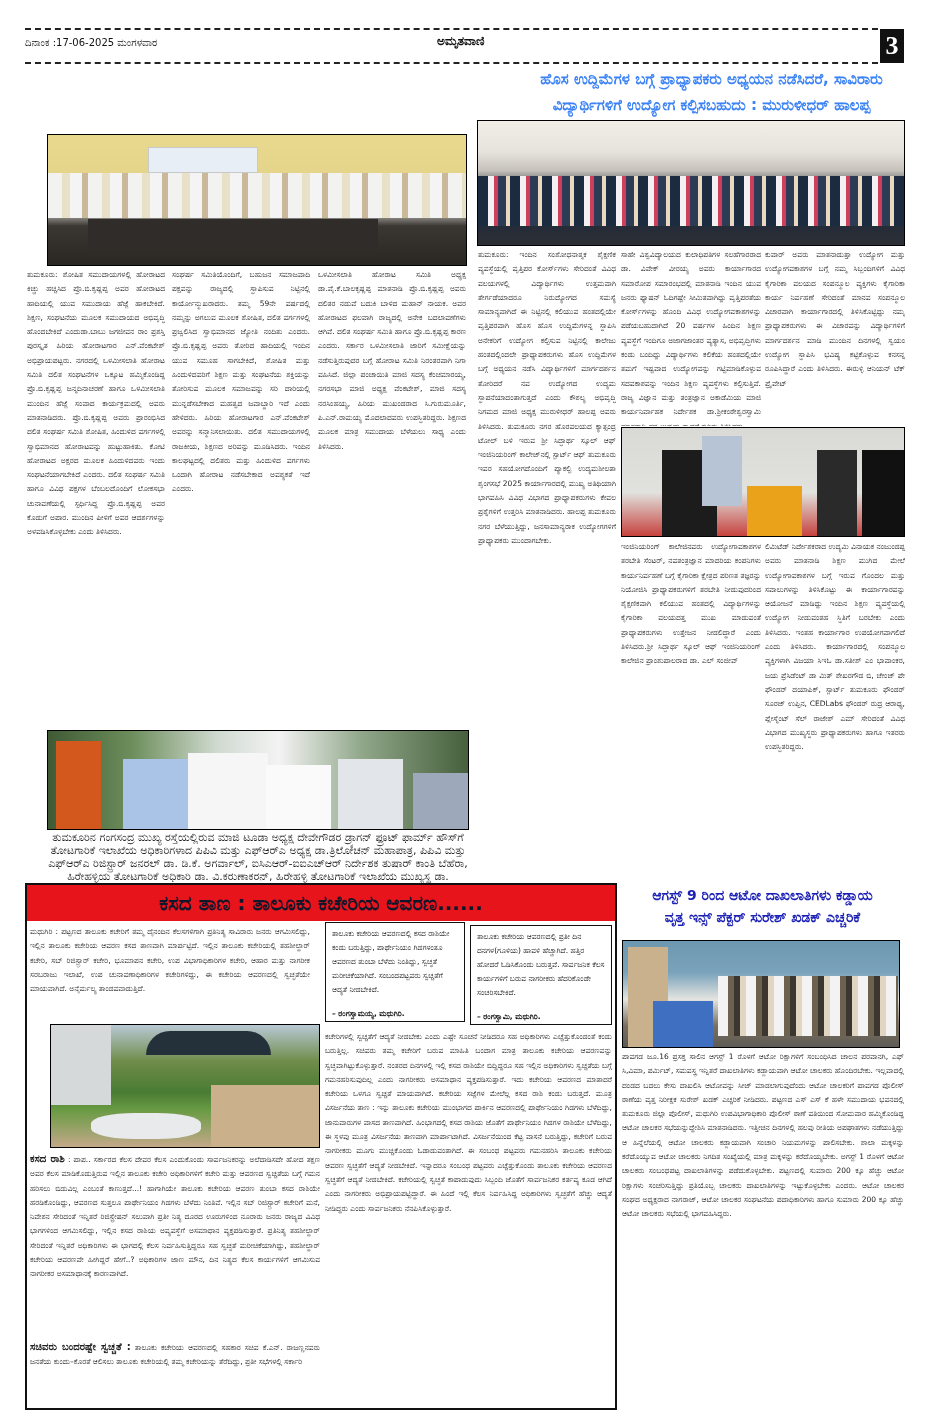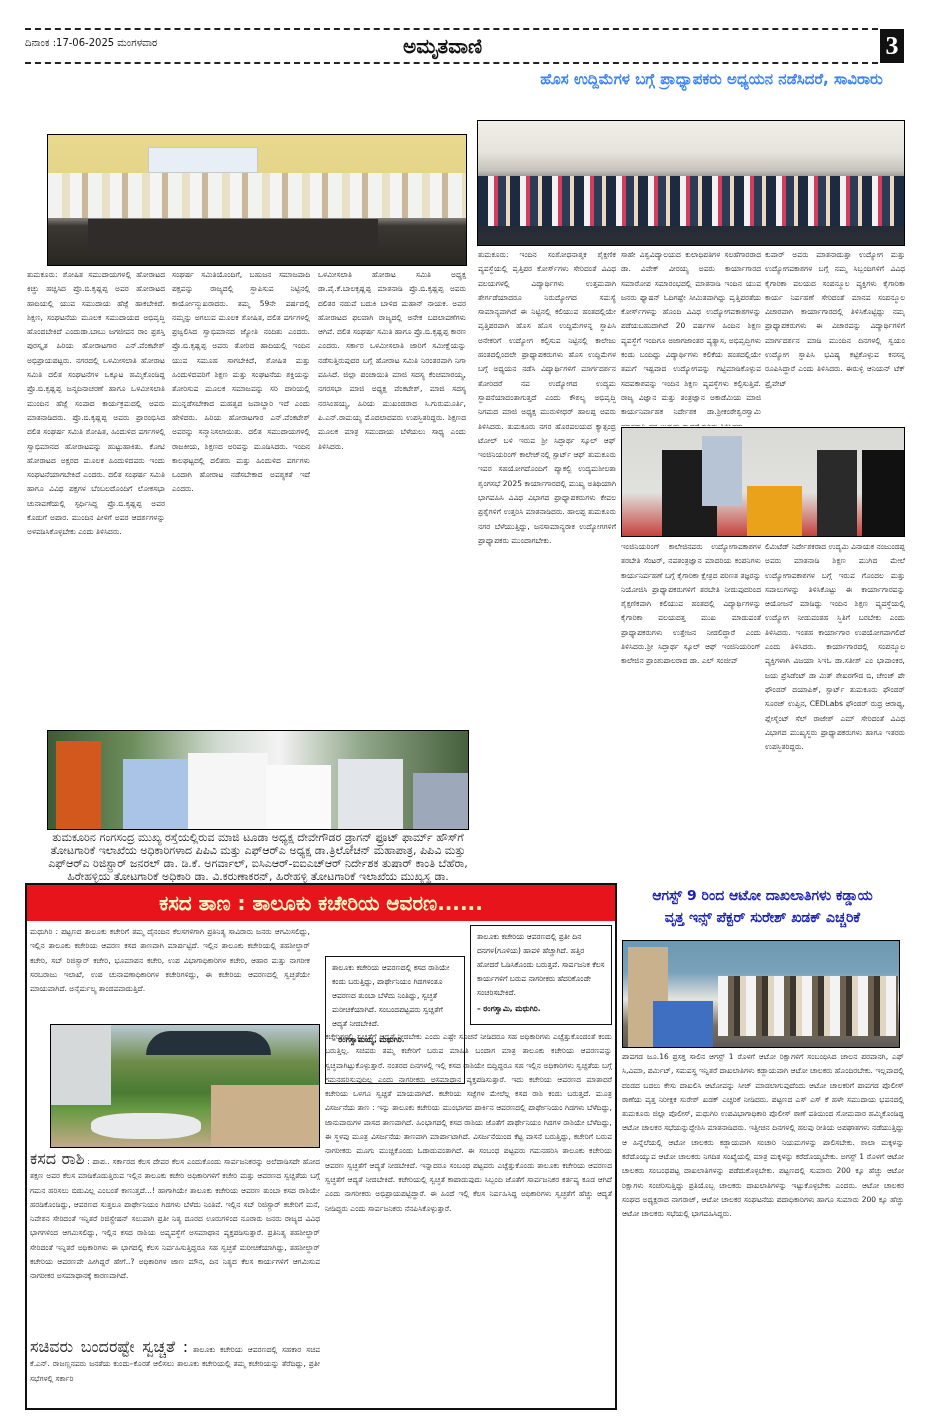--- a/index.html
+++ b/index.html
@@ -1,48 +1,49 @@
 <!DOCTYPE html>
 <html><head>
 <meta charset="utf-8">
 <style>
 *{box-sizing:border-box;margin:0;padding:0}
 body{width:945px;height:1418px;background:#fff;font-family:"DejaVu Sans",sans-serif;color:#111;position:relative;overflow:hidden}
 .dash{position:absolute;left:25px;width:853px;border-top:2px dashed #222}
 .masthead{position:absolute;left:25px;top:34px;width:920px;height:22px}
 .date{position:absolute;left:0;top:3px;font-size:10px;font-weight:normal}
-.paper{position:absolute;left:378px;top:0;font-size:20px;font-weight:bold}
+.paper{position:absolute;left:412px;top:0;font-size:12px;font-weight:bold}
 .pageno{position:absolute;left:880px;top:29px;width:24px;height:34px;background:#111;color:#fff;font:bold 26px "Liberation Serif",serif;text-align:center;line-height:34px}
 .hl{position:absolute;text-align:center;font-weight:bold;font-size:16px;line-height:26px}
 .blue{color:#1a1fb5}.red{color:#3b82f6}
 .photo{position:absolute;border:1.5px solid #000;overflow:hidden}
 .col{position:absolute;font-size:7.5px;line-height:14.3px;text-align:justify;color:#222;overflow:hidden}
 .cap{position:absolute;font-size:11px;line-height:13px;text-align:center;color:#222;overflow:hidden}
 .box{position:absolute;border:2px solid #111}
-.redbar{position:absolute;background:#e8141c;color:#fef9c3;font-weight:bold;font-size:20px;text-align:center;line-height:36px}
+.redbar{position:absolute;background:#e8141c;color:#0f172a;font-weight:bold;font-size:20px;text-align:center;line-height:36px}
 .quote{position:absolute;border:1.5px solid #111;padding:4px 6px;font-size:7.5px;line-height:14px;overflow:hidden}
-.sig{font-weight:bold;margin-top:2px}
-.subh{font-weight:normal;font-size:16px}
+.sig{font-weight:bold;margin-top:10px}
+.subh{font-weight:bold;font-size:10px}
 </style>
 </head>
 <body>
 
 <div class="dash" style="top:28px"></div>
 <div class="masthead">
   <span class="date">ದಿನಾಂಕ :17-06-2025 ಮಂಗಳವಾರ</span>
   <span class="paper">ಅಮೃತವಾಣಿ</span>
 </div>
 <div class="pageno">3</div>
 <div class="dash" style="top:62px"></div>
 
 <div class="hl blue" style="left:25px;top:66px;width:440px">
 </div>
 
 <div class="hl red" style="left:478px;top:66px;width:467px;font-size:15px">
   <div>ಹೊಸ ಉದ್ದಿಮೆಗಳ ಬಗ್ಗೆ ಪ್ರಾಧ್ಯಾಪಕರು ಅಧ್ಯಯನ ನಡೆಸಿದರೆ, ಸಾವಿರಾರು</div>
+  <div>ವಿದ್ಯಾರ್ಥಿಗಳಿಗೆ ಉದ್ಯೋಗ ಕಲ್ಪಿಸಬಹುದು : ಮುರುಳೀಧರ್ ಹಾಲಪ್ಪ</div>
 </div>
 
 <div class="photo" style="left:47px;top:134px;width:420px;height:132px;background:linear-gradient(180deg,#e8d98e 0%,#e3d48a 35%,#d9d2c7 36%,#f1efe9 55%,#3a3632 70%,#2a2622 100%)">
   <div style="position:absolute;left:100px;top:12px;width:110px;height:26px;background:#e7eef6;border:1px solid #c9c9c9"></div>
   <div style="position:absolute;left:0;right:0;top:38px;height:45px;background:repeating-linear-gradient(90deg,#f2f2f0 0 14px,#e8e1c8 14px 22px,#f4f4f4 22px 34px,#c9b99a 34px 40px)"></div>
   <div style="position:absolute;left:40px;top:84px;width:290px;height:30px;background:#2f2c2a"></div>
 </div>
 
 <div class="col" style="left:27px;top:268px;width:138px;height:443px">ತುಮಕೂರು: ಶೋಷಿತ ಸಮುದಾಯಗಳಲ್ಲಿ ಹೋರಾಟದ ಕಿಚ್ಚು ಹಚ್ಚಿಸಿದ ಪ್ರೊ.ಬಿ.ಕೃಷ್ಣಪ್ಪ ಅವರ ಹೋರಾಟದ ಹಾದಿಯಲ್ಲಿ ಯುವ ಸಮುದಾಯ ಹೆಜ್ಜೆ ಹಾಕಬೇಕಿದೆ. ಶಿಕ್ಷಣ, ಸಂಘಟನೆಯ ಮೂಲಕ ಸಮುದಾಯದ ಅಭಿವೃದ್ಧಿ ಹೊಂದಬೇಕಿದೆ ಎಂದುಡಾ.ಬಾಬು ಜಗಜೀವನ ರಾಂ ಪ್ರಶಸ್ತಿ ಪುರಸ್ಕೃತ ಹಿರಿಯ ಹೋರಾಟಗಾರ ಎನ್.ವೆಂಕಟೇಶ್ ಅಭಿಪ್ರಾಯಪಟ್ಟರು. ನಗರದಲ್ಲಿ ಒಳಮೀಸಲಾತಿ ಹೋರಾಟ ಸಮಿತಿ ದಲಿತ ಸಂಘಟನೆಗಳ ಒಕ್ಕೂಟ ಹಮ್ಮಿಕೊಂಡಿದ್ದ ಪ್ರೊ.ಬಿ.ಕೃಷ್ಣಪ್ಪ ಜನ್ಮದಿನಾಚರಣೆ ಹಾಗೂ ಒಳಮೀಸಲಾತಿ ಮುಂದಿನ ಹೆಜ್ಜೆ ಸಂವಾದ ಕಾರ್ಯಕ್ರಮದಲ್ಲಿ ಅವರು ಮಾತನಾಡಿದರು. ಪ್ರೊ.ಬಿ.ಕೃಷ್ಣಪ್ಪ ಅವರು ಪ್ರಾರಂಭಿಸಿದ ದಲಿತ ಸಂಘರ್ಷ ಸಮಿತಿ ಶೋಷಿತ, ಹಿಂದುಳಿದ ವರ್ಗಗಳಲ್ಲಿ ಸ್ವಾಭಿಮಾನದ ಹೋರಾಟವನ್ನು ಹುಟ್ಟುಹಾಕಿತು. ಕೋಟಿ ಹೋರಾಟದ ಅಕ್ಷರದ ಮೂಲಕ ಹಿಂದುಳಿದವರು ಇಂದು ಸಂಘಟನೆಯಾಗಬೇಕಿದೆ ಎಂದರು. ದಲಿತ ಸಂಘರ್ಷ ಸಮಿತಿ ಹಾಗೂ ವಿವಿಧ ಪಕ್ಷಗಳ ಬೆಂಬಲದೊಂದಿಗೆ ಲೋಕಸಭಾ ಚುನಾವಣೆಯಲ್ಲಿ ಸ್ಪರ್ಧಿಸಿದ್ದ ಪ್ರೊ.ಬಿ.ಕೃಷ್ಣಪ್ಪ ಅವರ ಕೊಡುಗೆ ಅಪಾರ. ಮುಂದಿನ ಪೀಳಿಗೆ ಅವರ ಆದರ್ಶಗಳನ್ನು ಅಳವಡಿಸಿಕೊಳ್ಳಬೇಕು ಎಂದು ತಿಳಿಸಿದರು.</div>
 <div class="col" style="left:172px;top:268px;width:138px;height:443px">ಸಂಘರ್ಷ ಸಮಿತಿಯೊಂದಿಗೆ, ಬಹುಜನ ಸಮಾಜವಾದಿ ಪಕ್ಷವನ್ನು ರಾಜ್ಯದಲ್ಲಿ ಸ್ಥಾಪಿಸುವ ನಿಟ್ಟಿನಲ್ಲಿ ಕಾರ್ಯೋನ್ಮುಖರಾದರು. ತಮ್ಮ 59ನೇ ವರ್ಷದಲ್ಲಿ ನಮ್ಮನ್ನು ಅಗಲುವ ಮೂಲಕ ಶೋಷಿತ, ದಲಿತ ವರ್ಗಗಳಲ್ಲಿ ಪ್ರಜ್ವಲಿಸಿದ ಸ್ವಾಭಿಮಾನದ ಜ್ಯೋತಿ ನಂದಿತು ಎಂದರು. ಪ್ರೊ.ಬಿ.ಕೃಷ್ಣಪ್ಪ ಅವರು ತೋರಿದ ಹಾದಿಯಲ್ಲಿ ಇಂದಿನ ಯುವ ಸಮೂಹ ಸಾಗಬೇಕಿದೆ, ಶೋಷಿತ ಮತ್ತು ಹಿಂದುಳಿದವರಿಗೆ ಶಿಕ್ಷಣ ಮತ್ತು ಸಂಘಟನೆಯ ಶಕ್ತಿಯನ್ನು ತೋರಿಸುವ ಮೂಲಕ ಸಮಾಜವನ್ನು ಸರಿ ದಾರಿಯಲ್ಲಿ ಮುನ್ನಡೆಸಬೇಕಾದ ಮಹತ್ವದ ಜವಾಬ್ದಾರಿ ಇದೆ ಎಂದು ಹೇಳಿದರು. ಹಿರಿಯ ಹೋರಾಟಗಾರ ಎನ್.ವೆಂಕಟೇಶ್ ಅವರನ್ನು ಸನ್ಮಾನಿಸಲಾಯಿತು. ದಲಿತ ಸಮುದಾಯಗಳಲ್ಲಿ ರಾಜಕೀಯ, ಶಿಕ್ಷಣದ ಅರಿವನ್ನು ಮೂಡಿಸಿದರು. ಇಂದಿನ ಕಾಲಘಟ್ಟದಲ್ಲಿ ದಲಿತರು ಮತ್ತು ಹಿಂದುಳಿದ ವರ್ಗಗಳು ಒಂದಾಗಿ ಹೋರಾಟ ನಡೆಸಬೇಕಾದ ಅವಶ್ಯಕತೆ ಇದೆ ಎಂದರು.</div>
@@ -73,21 +74,21 @@
   <div style="position:absolute;left:195px;top:22px;width:40px;height:88px;background:#2a2a2a"></div>
   <div style="position:absolute;left:240px;top:22px;width:42px;height:88px;background:#111"></div>
 </div>
 
 <div class="col" style="left:621px;top:540px;width:140px;height:300px">ಇಂಜಿನಿಯರಿಂಗ್ ಕಾಲೇಜಿನವರು ಉದ್ಯೋಗಾವಕಾಶಗಳ ತರಬೇತಿ ಸೆಂಟರ್, ನವತಂತ್ರಜ್ಞಾನ ಮಾದರಿಯ ಕಂಪನಿಗಳು ಕಾರ್ಯನಿರ್ವಹಣೆ ಬಗ್ಗೆ ಕೈಗಾರಿಕಾ ಕ್ಷೇತ್ರದ ಪರಿಣತ ತಜ್ಞರನ್ನು ನಿಯೋಜಿಸಿ ಪ್ರಾಧ್ಯಾಪಕರುಗಳಿಗೆ ತರಬೇತಿ ನೀಡುವುದರಿಂದ ಶೈಕ್ಷಣಿಕವಾಗಿ ಕಲಿಯುವ ಹಂತದಲ್ಲಿ ವಿದ್ಯಾರ್ಥಿಗಳನ್ನು ಕೈಗಾರಿಕಾ ವಲಯದತ್ತ ಮುಖ ಮಾಡುವಂತೆ ಪ್ರಾಧ್ಯಾಪಕರುಗಳು ಉತ್ತೇಜನ ನೀಡಲಿದ್ದಾರೆ ಎಂದು ತಿಳಿಸಿದರು.ಶ್ರೀ ಸಿದ್ಧಾರ್ಥ ಸ್ಕೂಲ್ ಆಫ್ ಇಂಜಿನಿಯರಿಂಗ್ ಕಾಲೇಜಿನ ಪ್ರಾಂಶುಪಾಲರಾದ ಡಾ. ಎಲ್ ಸಂಜೀವ್</div>
 <div class="col" style="left:765px;top:540px;width:140px;height:300px">ಲಿಮಿಟೆಡ್ ನಿರ್ದೇಶಕರಾದ ಉದ್ಯಮಿ ವಿನಾಯಕ ನಂಜುಂಡಪ್ಪ ಅವರು ಮಾತನಾಡಿ ಶಿಕ್ಷಣ ಮುಗಿದ ಮೇಲೆ ಉದ್ಯೋಗಾವಕಾಶಗಳ ಬಗ್ಗೆ ಇರುವ ಗೊಂದಲ ಮತ್ತು ಸವಾಲುಗಳನ್ನು ತಿಳಿಸಿಕೊಟ್ಟು ಈ ಕಾರ್ಯಾಗಾರವನ್ನು ಆಯೋಜನೆ ಮಾಡಿದ್ದು ಇಂದಿನ ಶಿಕ್ಷಣ ವ್ಯವಸ್ಥೆಯಲ್ಲಿ ಉದ್ಯೋಗ ನೀಡುವಂತಹ ಸ್ಥಿತಿಗೆ ಬರಬೇಕು ಎಂದು ತಿಳಿಸಿದರು. ಇಂತಹ ಕಾರ್ಯಾಗಾರ ಉಪಯೋಗವಾಗಲಿದೆ ಎಂದು ತಿಳಿಸಿದರು. ಕಾರ್ಯಾಗಾರದಲ್ಲಿ ಸಂಪನ್ಮೂಲ ವ್ಯಕ್ತಿಗಳಾಗಿ ವಿಜಯಾ ಸಿಇಓ ಡಾ.ಸತೀಶ್ ಎಂ ಭಾವಾಂಕರ, ಜಯ ಪ್ರೆಸಿಡೆಂಟ್ ಡಾ ಮಿತ್ ಶೇಖರಗೌಡ ಬಿ, ಚೇಂಜ್ ಪೇ ಫೌಂಡರ್ ದಯಾಪಿಕ್, ಸ್ಟಾರ್ಟ್ ತುಮಕೂರು ಫೌಂಡರ್ ಸೂರಜ್ ಉಪ್ಪಿನ, CEDLabs ಫೌಂಡರ್ ರುದ್ರ ಆರಾಧ್ಯ, ಪ್ಲೇಸ್ಮೆಂಟ್ ಸೆಲ್ ರಾಜೇಶ್ ಎಮ್ ಸೇರಿದಂತೆ ವಿವಿಧ ವಿಭಾಗದ ಮುಖ್ಯಸ್ಥರು ಪ್ರಾಧ್ಯಾಪಕರುಗಳು ಹಾಗೂ ಇತರರು ಉಪಸ್ಥಿತರಿದ್ದರು.</div>
 
 <div class="box" style="left:25px;top:883px;width:592px;height:527px"></div>
 <div class="redbar" style="left:27px;top:885px;width:588px;height:36px">ಕಸದ ತಾಣ : ತಾಲೂಕು ಕಚೇರಿಯ ಆವರಣ......</div>
 <div class="col" style="left:30px;top:925px;width:280px;height:100px">ಮಧುಗಿರಿ : ಪಟ್ಟಣದ ತಾಲೂಕು ಕಚೇರಿಗೆ ತಮ್ಮ ದೈನಂದಿನ ಕೆಲಸಗಳಿಗಾಗಿ ಪ್ರತಿನಿತ್ಯ ಸಾವಿರಾರು ಜನರು ಆಗಮಿಸಲಿದ್ದು, ಇಲ್ಲಿನ ತಾಲೂಕು ಕಚೇರಿಯ ಆವರಣ ಕಸದ ತಾಣವಾಗಿ ಮಾರ್ಪಟ್ಟಿದೆ. ಇಲ್ಲಿನ ತಾಲೂಕು ಕಚೇರಿಯಲ್ಲಿ ತಹಶೀಲ್ದಾರ್ ಕಚೇರಿ, ಸಬ್ ರಿಜಿಸ್ಟ್ರಾರ್ ಕಚೇರಿ, ಭೂಮಾಪನ ಕಚೇರಿ, ಉಪ ವಿಭಾಗಾಧಿಕಾರಿಗಳ ಕಚೇರಿ, ಆಹಾರ ಮತ್ತು ನಾಗರೀಕ ಸರಬರಾಜು ಇಲಾಖೆ, ಉಪ ಚುನಾವಣಾಧಿಕಾರಿಗಳ ಕಚೇರಿಗಳಿದ್ದು, ಈ ಕಚೇರಿಯ ಆವರಣದಲ್ಲಿ ಸ್ವಚ್ಛತೆಯೇ ಮಾಯವಾಗಿದೆ. ಅನೈರ್ಮಲ್ಯ ತಾಂಡವವಾಡುತ್ತಿದೆ.</div>
-<div class="quote" style="left:325px;top:956px;width:140px;height:128px">
+<div class="quote" style="left:325px;top:922px;width:140px;height:100px">
   <div>ತಾಲೂಕು ಕಚೇರಿಯ ಆವರಣದಲ್ಲಿ ಕಸದ ರಾಶಿಯೇ ಕಂಡು ಬರುತ್ತಿದ್ದು, ಪಾರ್ಥೇನಿಯಂ ಗಿಡಗಳಂತೂ ಆವರಣದ ತುಂಬಾ ಬೆಳೆದು ನಿಂತಿದ್ದು, ಸ್ವಚ್ಛತೆ ಮರೀಚಿಕೆಯಾಗಿದೆ. ಸಂಬಂದಪಟ್ಟವರು ಸ್ವಚ್ಚತೆಗೆ ಆದ್ಯತೆ ನೀಡಬೇಕಿದೆ.</div>
   <div class="sig">– ರಂಗಸ್ವಾಮಯ್ಯ, ಮಧುಗಿರಿ.</div>
 </div>
 <div class="quote" style="left:470px;top:925px;width:142px;height:100px">
   <div>ತಾಲೂಕು ಕಚೇರಿಯ ಆವರಣದಲ್ಲಿ ಪ್ರತೀ ದಿನ ದನಗಳ(ಗೂಳಿಯ) ಹಾವಳಿ ಹೆಚ್ಚಾಗಿದೆ. ಹತ್ತಿರ ಹೋದರೆ ಓಡಿಸಿಕೊಂಡು ಬರುತ್ತವೆ. ಸಾರ್ವಜನಿಕ ಕೆಲಸ ಕಾರ್ಯಗಳಿಗೆ ಬರುವ ನಾಗರೀಕರು ಹೆದರಿಕೊಂಡೇ ಸಂಚರಿಸಬೇಕಿದೆ.</div>
   <div class="sig">– ರಂಗಸ್ವಾಮಿ, ಮಧುಗಿರಿ.</div>
 </div>
 <div class="photo" style="left:50px;top:1024px;width:270px;height:124px;background:linear-gradient(180deg,#b8c8d4 0%,#6f8c49 30%,#4a7b34 55%,#6a9b44 70%,#c3a98a 100%)">
   <div style="position:absolute;left:0;top:0;width:60px;height:80px;background:#d5d9da"></div>
   <div style="position:absolute;left:95px;top:6px;width:125px;height:24px;background:#25313a;border-radius:60px 60px 0 0"></div>

